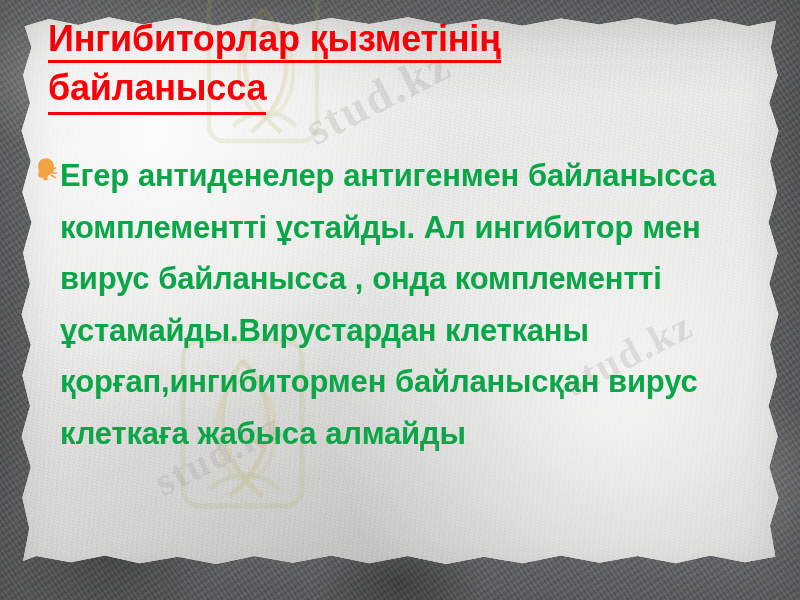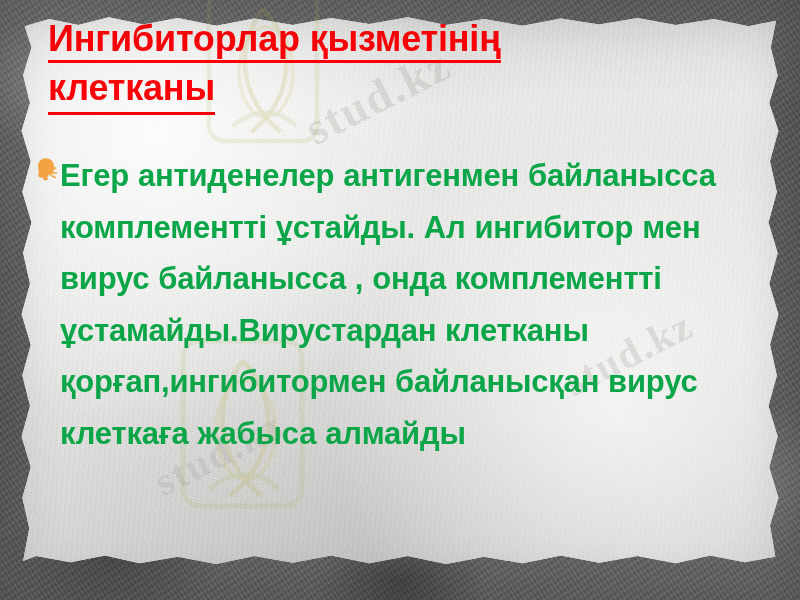--- a/index.html
+++ b/index.html
@@ -191,21 +191,21 @@
     </svg>
     <div class="wm-text wm-a">stud.kz</div>
     <div class="wm-text wm-b">stud.kz</div>
     <div class="wm-text wm-c">stud.kz</div>
   </div>
 
   <div class="content">
 
     <h1 class="title">
       <span class="tline tline-1">Ингибиторлар қызметінің</span><br>
-      <span class="tline tline-2">клетканы</span>
+      <span class="tline tline-2">байланысса</span>
     </h1>
 
     <div class="body-block">
 
       <svg class="bullet-icon" viewBox="0 0 30 30">
         <path d="M13.2 4.2 C8.4 4.2 5.0 7.6 5.0 12.0 C5.0 14.3 5.9 16.1 5.9 17.4
                  C5.9 18.6 5.2 19.6 5.2 21.0 C5.2 22.6 6.6 23.8 8.6 23.8
                  L10.4 23.8 L10.4 26.2 L14.6 26.2 L14.6 21.6
                  C18.6 20.9 21.2 17.8 21.2 13.6 C21.2 8.2 17.9 4.2 13.2 4.2 Z" fill="#f5a544"></path>
         <path d="M17.6 16.6 L22.6 14.0" stroke="#f5a544" stroke-width="1.7" stroke-linecap="round"></path>

